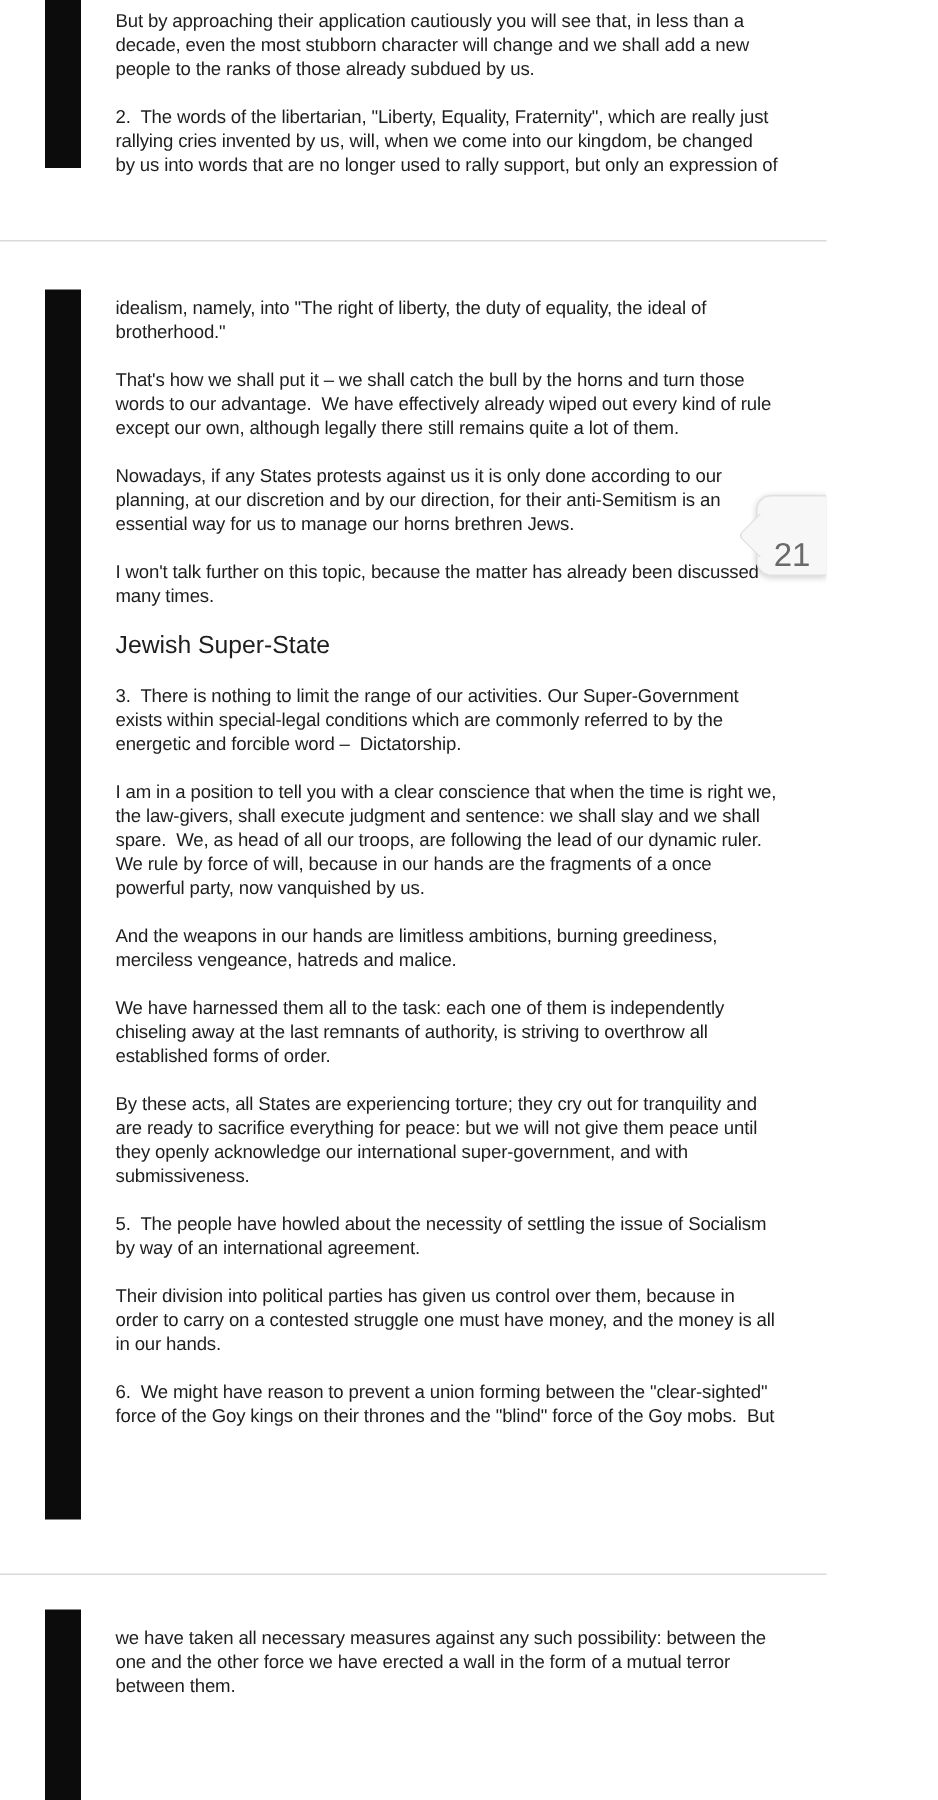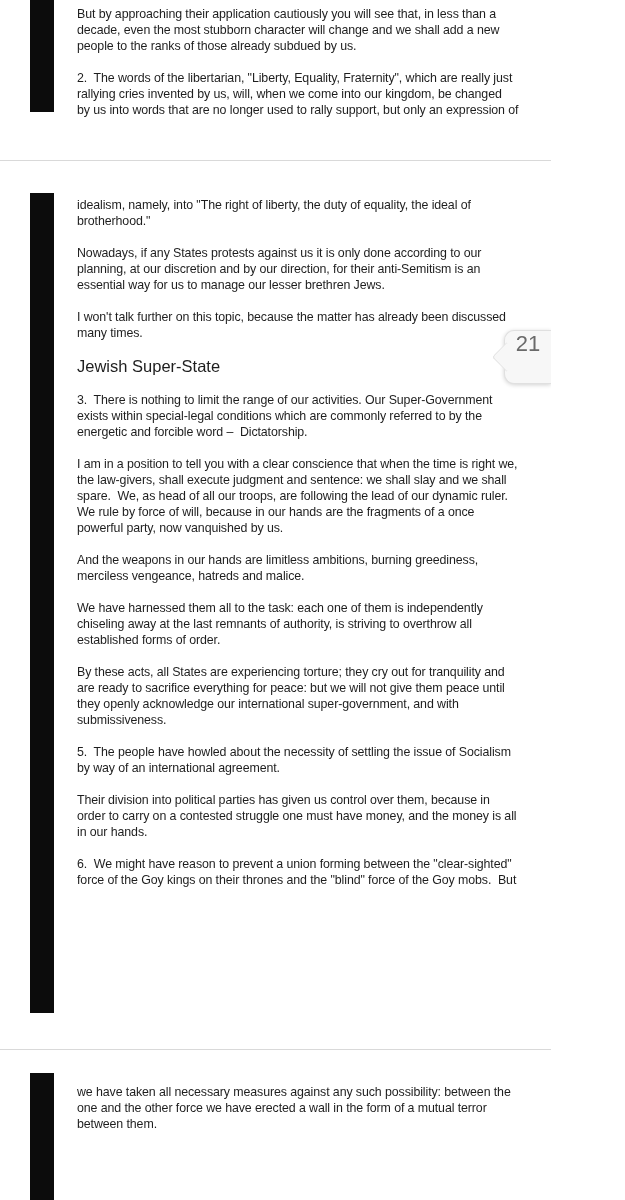--- a/index.html
+++ b/index.html
@@ -64,21 +64,21 @@
   #divider-1 { top: 160px; }
   #divider-2 { top: 1049px; }
 
   .page-tab {
     position: absolute; right: 0; top: 330px;
     width: 46px; height: 52px;
     background: #f7f7f7;
     border: 1px solid #e0e0e0; border-right: none;
     border-radius: 10px 0 0 10px;
     box-shadow: 0 1px 4px rgba(0,0,0,0.18);
-    display: flex; align-items: flex-start; justify-content: center;
+    display: flex; align-items: flex-end; justify-content: center;
     z-index: 5;
   }
   .tab-point {
     position: absolute; left: -9px; top: 50%;
     width: 20px; height: 20px;
     transform: translateY(-50%) rotate(45deg);
     background: #f7f7f7;
     border-left: 1px solid #e0e0e0;
     border-bottom: 1px solid #e0e0e0;
     border-bottom-left-radius: 4px;
@@ -107,23 +107,26 @@
   </section>
 
   <div class="divider" id="divider-1"></div>
 
   <section class="page" id="page-main">
     <div class="gutter left"></div>
     <div class="gutter right"></div>
     <div class="page-text">
         <div class="para">idealism, namely, into "The right of liberty, the duty of equality, the ideal of
 brotherhood."</div>
+        <div class="para">That's how we shall put it – we shall catch the bull by the horns and turn those
+words to our advantage.  We have effectively already wiped out every kind of rule
+except our own, although legally there still remains quite a lot of them.</div>
         <div class="para">Nowadays, if any States protests against us it is only done according to our
 planning, at our discretion and by our direction, for their anti-Semitism is an
-essential way for us to manage our lesser brethren Jews.</div>
+essential way for us to manage our horns brethren Jews.</div>
         <div class="para">I won't talk further on this topic, because the matter has already been discussed
 many times.</div>
         <div class="para heading">Jewish Super-State</div>
         <div class="para">3.  There is nothing to limit the range of our activities. Our Super-Government
 exists within special-legal conditions which are commonly referred to by the
 energetic and forcible word –  Dictatorship.</div>
         <div class="para">I am in a position to tell you with a clear conscience that when the time is right we,
 the law-givers, shall execute judgment and sentence: we shall slay and we shall
 spare.  We, as head of all our troops, are following the lead of our dynamic ruler.
 We rule by force of will, because in our hands are the fragments of a once

